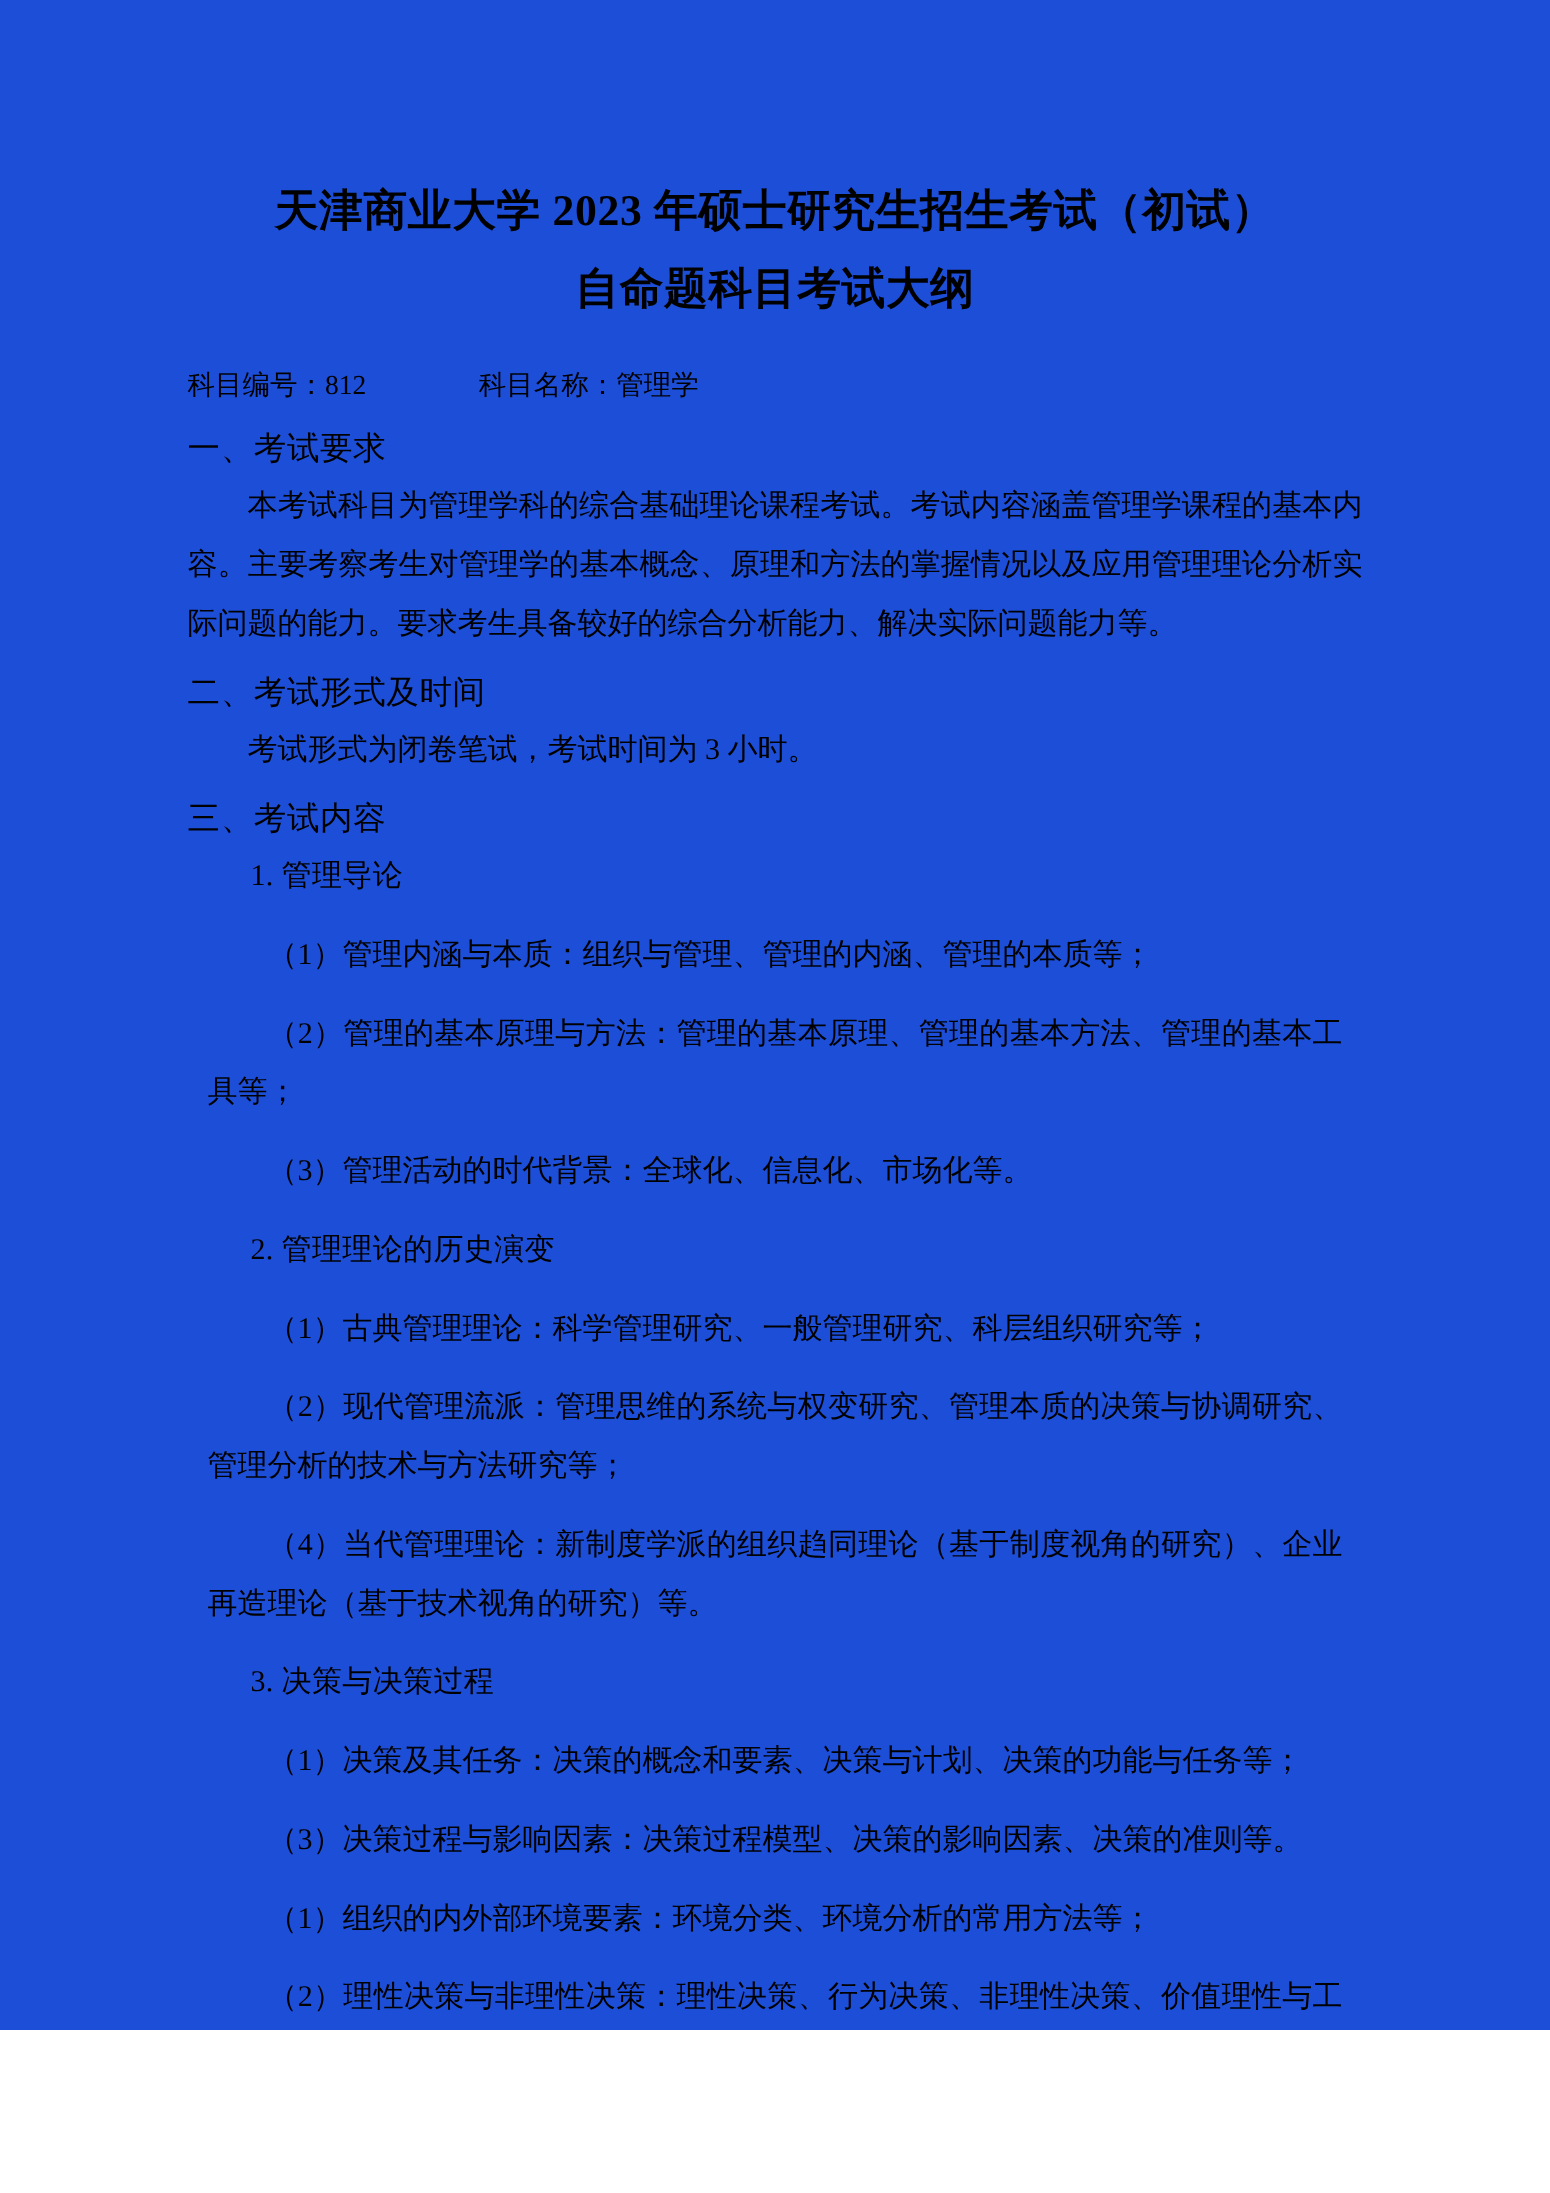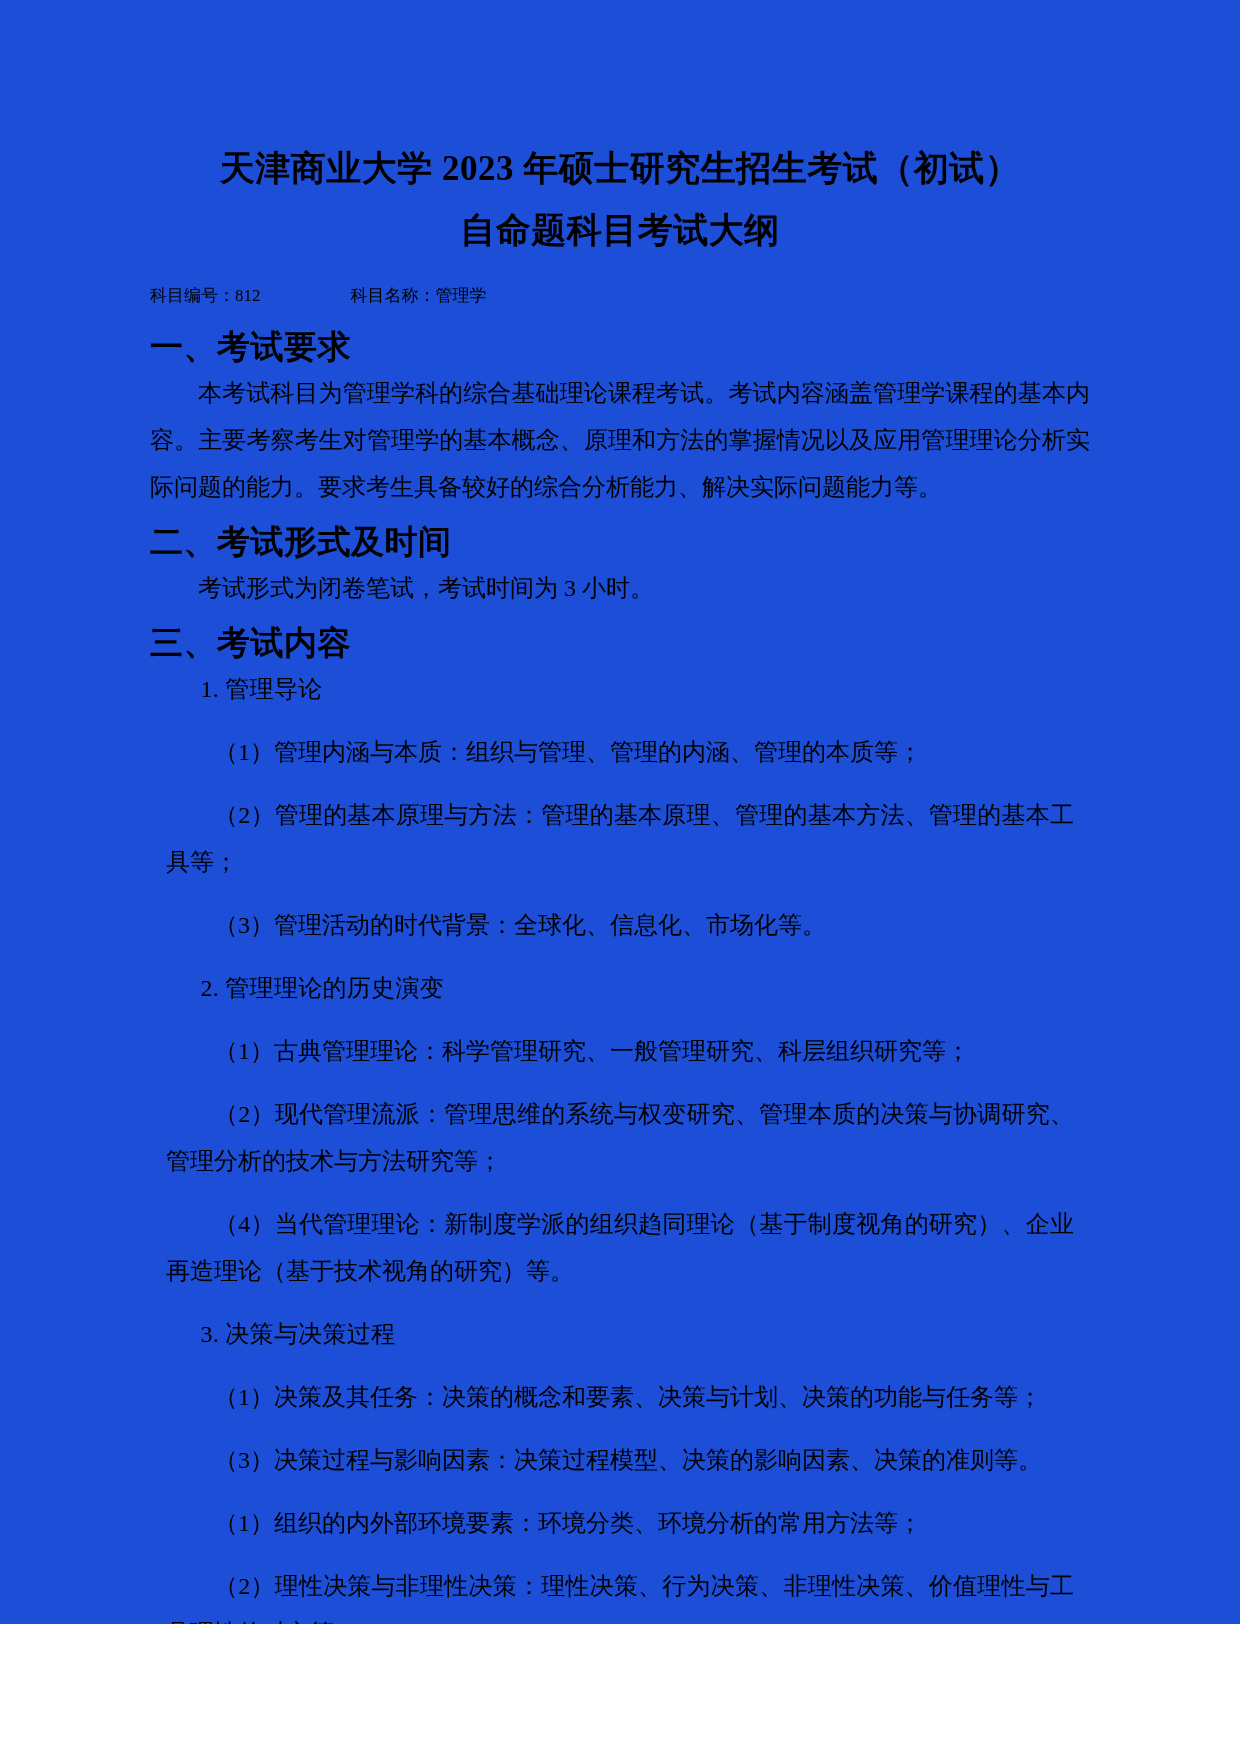--- a/index.html
+++ b/index.html
@@ -27,32 +27,32 @@
     font-size: 35px;
     line-height: 62px;
     letter-spacing: 0.5px;
     margin: 0;
   }
   .doc-title .line2 {
     display: block;
   }
   .subject-row {
     display: block;
-    margin-top: 14px;
-    font-size: 17px;
+    margin-top: 26px;
+    font-size: 22px;
     line-height: 40px;
     white-space: pre;
   }
   .subject-row .gap {
     display: inline-block;
     width: 90px;
   }
   .h1 {
-    font-weight: bold;
-    font-size: 33px;
+    font-weight: normal;
+    font-size: 26px;
     line-height: 46px;
     margin: 8px 0 0 0;
     letter-spacing: 0.5px;
   }
   .para {
     font-size: 24px;
     line-height: 47px;
     text-indent: 2em;
     margin: 0;
     text-align: justify;

